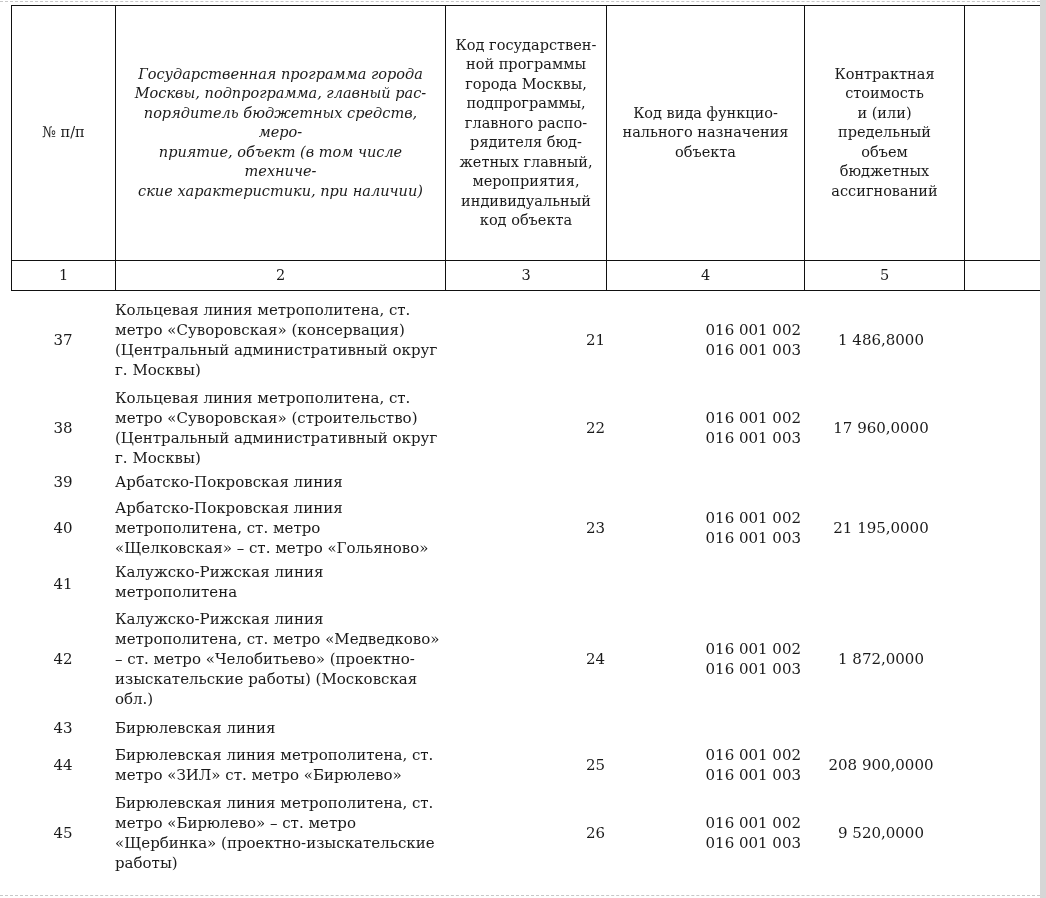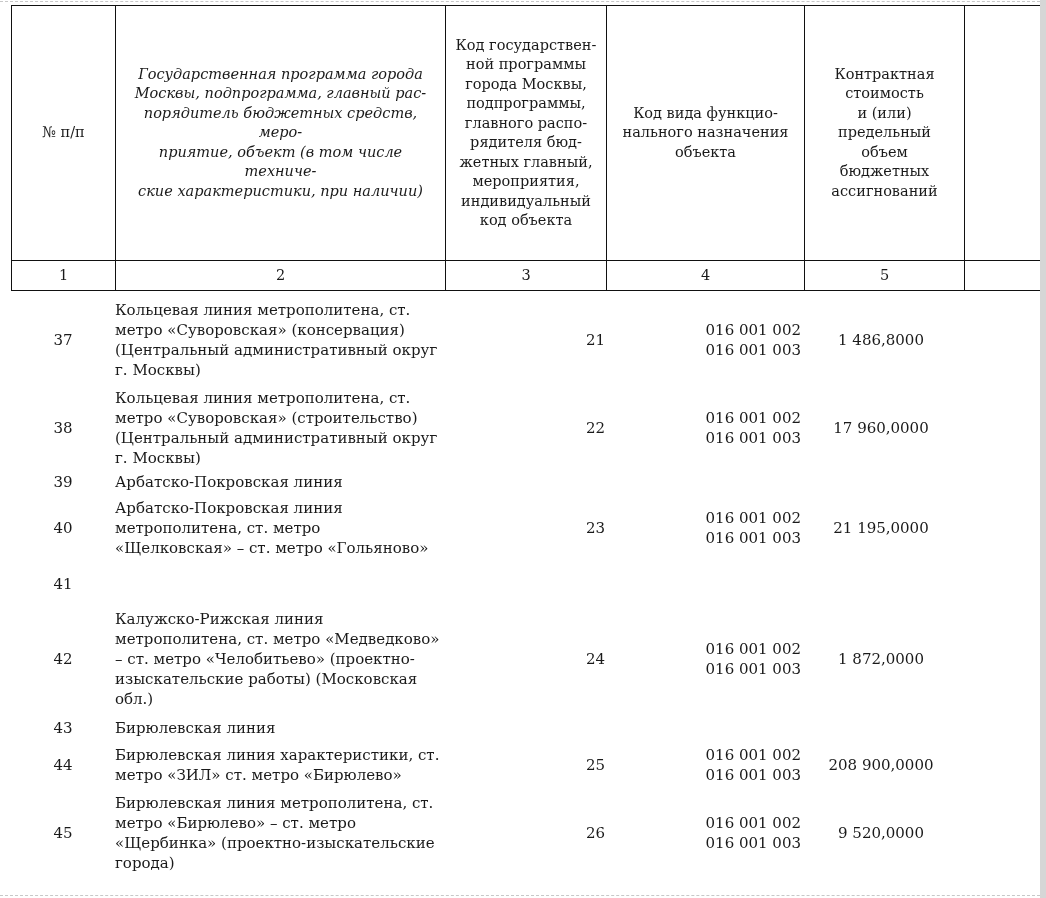--- a/index.html
+++ b/index.html
@@ -144,20 +144,21 @@
     <div class="name">Арбатско-Покровская линия метрополитена, ст. метро «Щелковская» – ст. метро «Гольяново»</div>
     <div class="code">23</div>
     <div class="fcode">
         <span>016 001 002</span>
         <span>016 001 003</span>
       </div>
     <div class="cost">21 195,0000</div>
   </div>
   <div class="row r41">
     <div class="num" style="align-self:center">41</div>
+    <div class="name">Калужско-Рижская линия метрополитена</div>
     <div class="code"></div>
     <div class="fcode"></div>
     <div class="cost"></div>
   </div>
   <div class="row r42">
     <div class="num">42</div>
     <div class="name">Калужско-Рижская линия метрополитена, ст. метро «Медведково» – ст. метро «Челобитьево» (проектно-изыскательские работы) (Московская обл.)</div>
     <div class="code">24</div>
     <div class="fcode">
         <span>016 001 002</span>
@@ -167,31 +168,31 @@
   </div>
   <div class="row r43">
     <div class="num" style="padding-top:4px">43</div>
     <div class="name" style="padding-top:4px">Бирюлевская линия</div>
     <div class="code"></div>
     <div class="fcode"></div>
     <div class="cost"></div>
   </div>
   <div class="row r44">
     <div class="num">44</div>
-    <div class="name">Бирюлевская линия характеристики, ст. метро «ЗИЛ» ст. метро «Бирюлево»</div>
+    <div class="name">Бирюлевская линия метрополитена, ст. метро «ЗИЛ» ст. метро «Бирюлево»</div>
     <div class="code">25</div>
     <div class="fcode">
         <span>016 001 002</span>
         <span>016 001 003</span>
       </div>
     <div class="cost">208 900,0000</div>
   </div>
   <div class="row r45">
     <div class="num">45</div>
-    <div class="name">Бирюлевская линия метрополитена, ст. метро «Бирюлево» – ст. метро «Щербинка» (проектно-изыскательские города)</div>
+    <div class="name">Бирюлевская линия метрополитена, ст. метро «Бирюлево» – ст. метро «Щербинка» (проектно-изыскательские работы)</div>
     <div class="code">26</div>
     <div class="fcode">
         <span>016 001 002</span>
         <span>016 001 003</span>
       </div>
     <div class="cost">9 520,0000</div>
   </div>
 </div>
 
 <div class="page-dash-bottom"></div>

